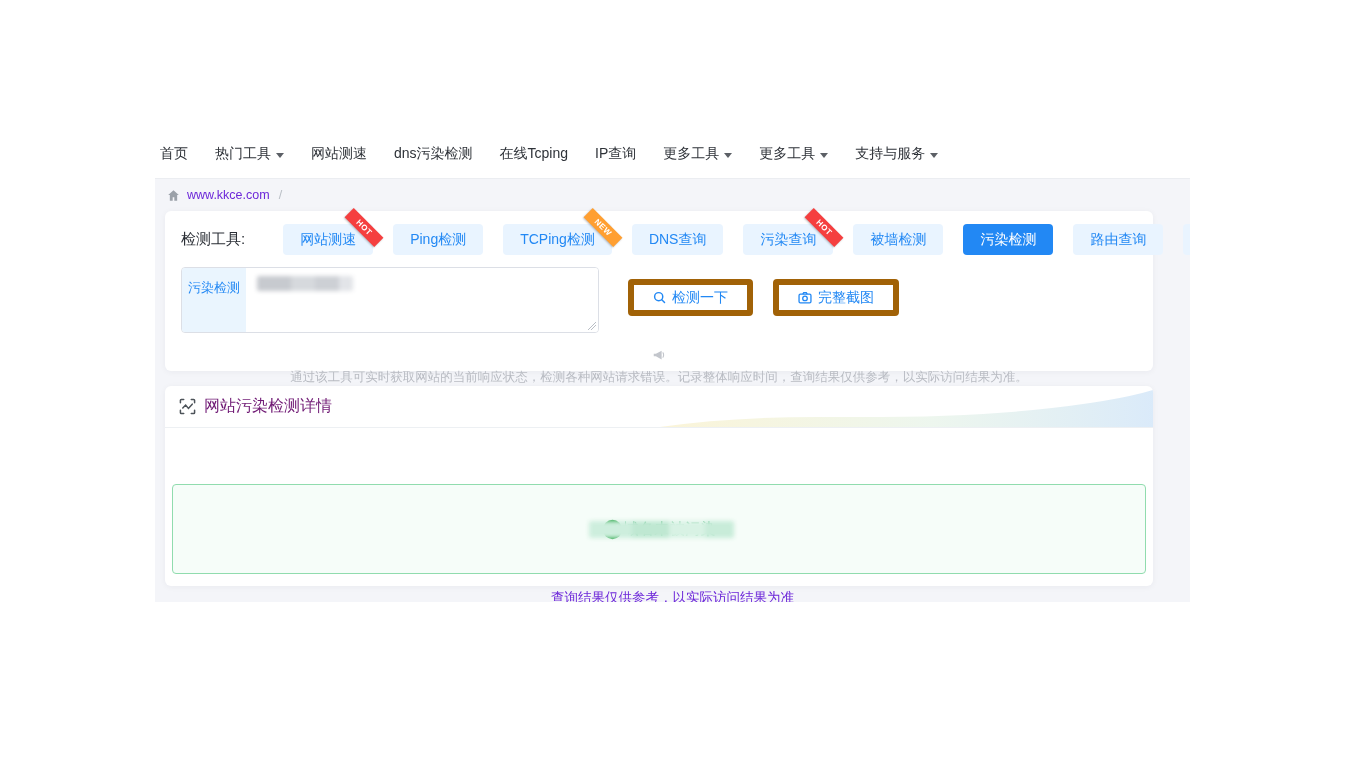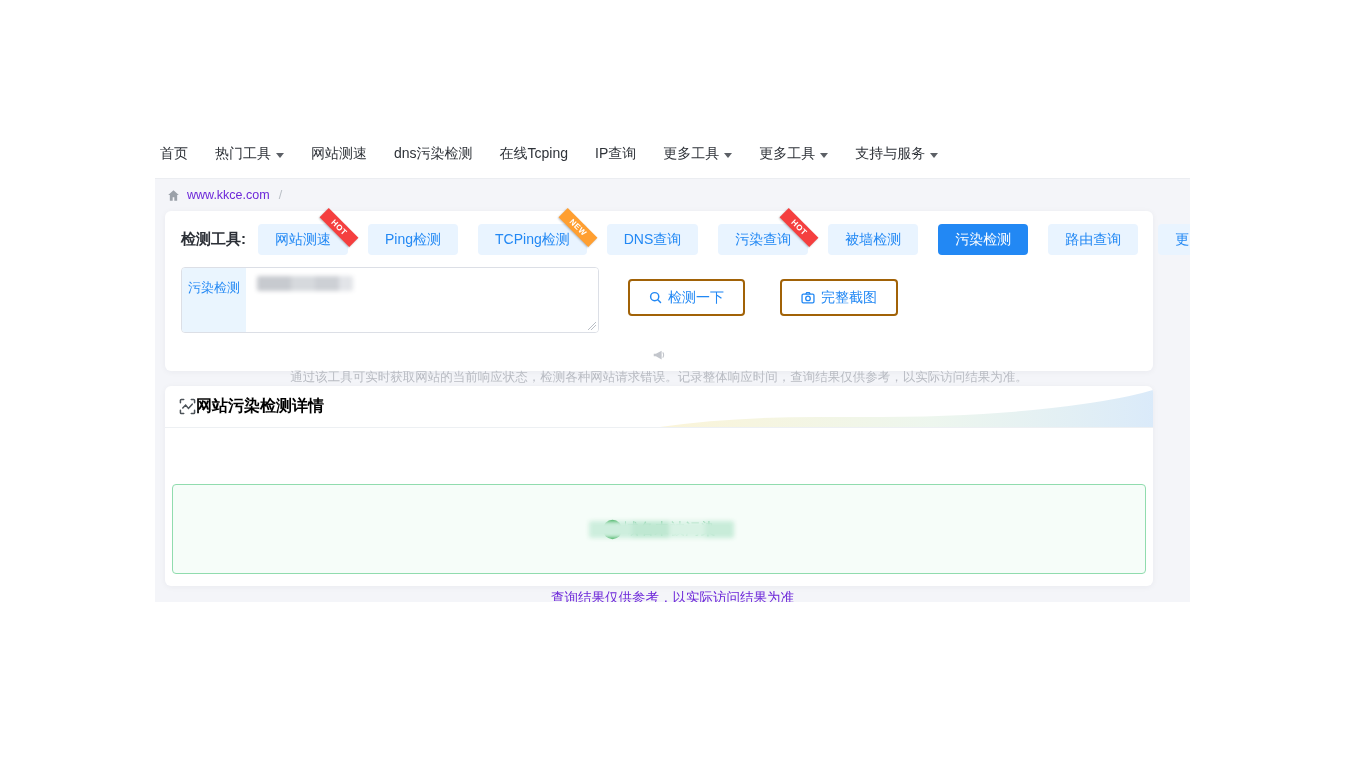--- a/index.html
+++ b/index.html
@@ -20,50 +20,50 @@
   .breadcrumb .sep { color:#b9bec5; margin:0 2px; }
   .home-ico { display:inline-flex; }
 
   
   .card { position:absolute; left:10px; width:988px; background:#fff; border-radius:6px; box-shadow:0 1px 6px rgba(30,40,60,0.05); }
   .card1 { top:32px; height:160px; padding:13px 16px; }
   .card2 { top:207px; height:200px; }
 
   
   .tools-row { display:flex; align-items:center; }
-  .tools-label { font-size:15px; font-weight:bold; color:#2b2f36; margin-right:12px; white-space:nowrap; }
+  .tools-label { font-size:15px; font-weight:normal; color:#2b2f36; margin-right:38px; white-space:nowrap; }
   .tool-btns { display:flex; align-items:center; gap:20px; }
   .tool-btn { position:relative; height:31px; padding:0 17px; border:none; border-radius:4px; background:#e9f4ff; color:#2288f4; font-size:14px; font-family:inherit; cursor:pointer; white-space:nowrap; display:flex; align-items:center; gap:8px; }
   .tool-btn.active { background:#2288f4; color:#fff; }
   .ribbon { position:absolute; top:-3px; right:-12px; width:42px; height:13px; line-height:13px; text-align:center; font-size:8px; font-weight:bold; color:#fff; letter-spacing:0.5px; transform:rotate(45deg); transform-origin:center; box-shadow:0 1px 2px rgba(0,0,0,0.25); }
   .ribbon.hot { background:#f53f3f; }
   .ribbon.new { background:#ff9f31; }
 
   
   .input-row { display:flex; align-items:flex-start; margin-top:12px; }
   .input-group { display:flex; border:1px solid #dcdfe6; border-radius:4px; overflow:hidden; height:66px; }
   .input-label { width:64px; background:#eaf5fe; color:#2288f4; font-size:13px; text-align:center; padding-top:11px; }
   .ta-wrap { position:relative; }
   textarea.domain-input { width:352px; height:64px; border:none; outline:none; resize:none; font-family:inherit; font-size:13px; padding:8px 10px; color:#333; }
   .resizer { position:absolute; right:2px; bottom:2px; width:9px; height:9px; background:
      linear-gradient(135deg, transparent 0 50%, #b9bec5 50% 56%, transparent 56% 68%, #b9bec5 68% 74%, transparent 74%); }
   .censored { position:absolute; filter:blur(2px); border-radius:2px; }
   .censored.gray { left:11px; top:8px; width:96px; height:15px; background:linear-gradient(90deg,#c7cacf 0 35%, #d6d9dd 35% 60%, #cdd0d5 60% 85%, #e2e4e8 85%); }
   .censored.green { width:145px; height:17px; background:linear-gradient(90deg,#cdeedd 0 30%, #bfe8d2 30% 55%, #d8f2e4 55% 80%, #c8ecd9 80%); margin:0 10px 0 14px; }
 
-  .action-btn { height:37px; padding:0 19px; background:#fff; border:2px solid #a16207; border-radius:4px; color:#2288f4; font-size:14px; font-family:inherit; cursor:pointer; display:flex; align-items:center; gap:6px; white-space:nowrap; }
+  .action-btn { height:37px; padding:0 19px; background:#fff; border:6px solid #a16207; border-radius:4px; color:#2288f4; font-size:14px; font-family:inherit; cursor:pointer; display:flex; align-items:center; gap:6px; white-space:nowrap; }
   .btn-check { margin-left:29px; margin-top:12px; }
-  .btn-shot { margin-left:35px; margin-top:12px; }
+  .btn-shot { margin-left:20px; margin-top:12px; }
 
   
   .notice { display:flex; align-items:center; gap:7px; margin-top:15px; font-size:12.5px; color:#b8bbc2;flex-direction:column; }
 
   
   .card2-header { position:relative; height:42px; display:flex; align-items:center; padding:0 14px; border-bottom:1px solid #edf0f3; overflow:hidden; border-radius:6px 6px 0 0; }
-  .card2-title { font-size:16px; font-weight:bold; color:#000000; }
+  .card2-title { font-size:16px; font-weight:normal; color:#701a75; margin-left:8px; }
   .wave { position:absolute; right:0; top:0; pointer-events:none; }
 
   
   .result-box { margin:56px 7px 0 7px; height:90px; border:1px solid #90dcae; background:#f6fdf9; border-radius:4px; display:flex; align-items:center; justify-content:center; }
   .result-text { font-size:15.5px; color:#47b377; }
 
   
   .footer-note { position:absolute; left:0; top:410px; width:100%; text-align:center; font-size:13.5px; color:#6d28d9; }
 </style>
 </head>

